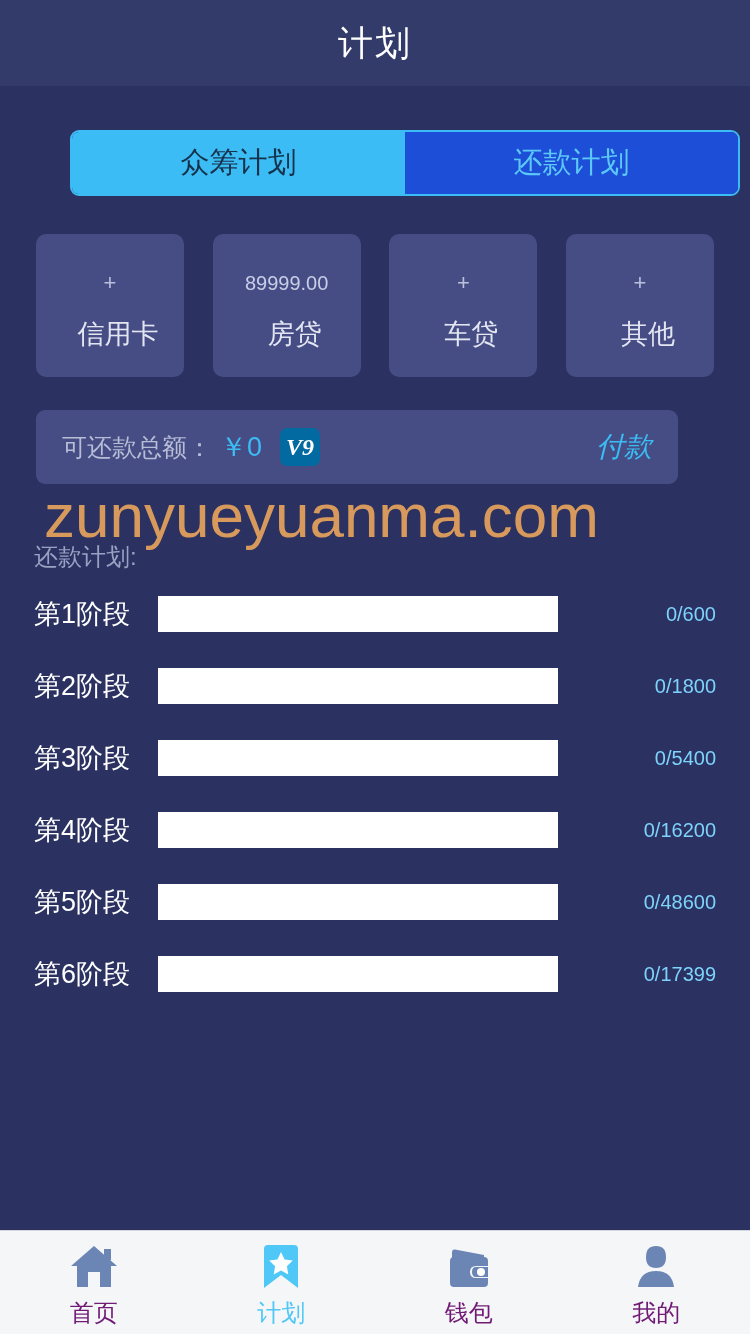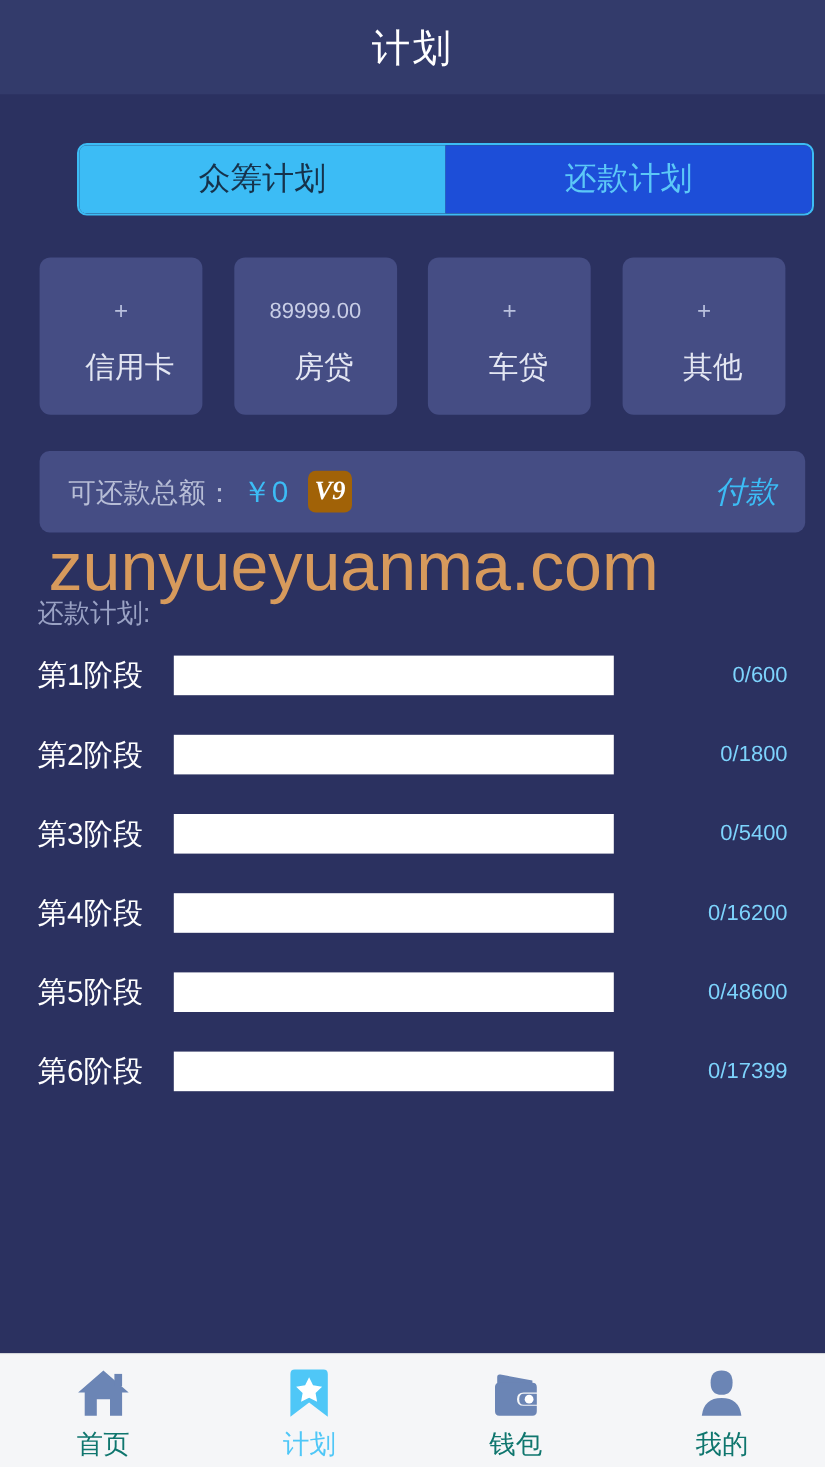--- a/index.html
+++ b/index.html
@@ -89,33 +89,33 @@
     text-align:center;
     color:#e3e6f2;
     font-size:27px;
     padding-left:16px;
   }
 
   
   #summary {
     position:absolute;
     left:36px; top:324px;
-    width:696px; height:74px;
+    width:642px; height:74px;
     background:#454d84;
     border-radius:9px;
     display:flex;
     align-items:center;
     padding:0 26px;
   }
   #summary .sum-label { color:#b7bdd6; font-size:25px; }
   #summary .sum-amount { color:#3cbcf5; font-size:27px; margin-left:8px; }
   #summary .vbadge {
     margin-left:18px;
     width:40px; height:38px;
-    background:#a16207;
+    background:#0369a1;
     border-radius:7px;
     display:flex;
     align-items:center;
     justify-content:center;
     color:#ffffff;
     font-family:"Liberation Serif","DejaVu Serif",serif;
     font-style:italic;
     font-weight:bold;
     font-size:24px;
   }
@@ -198,21 +198,21 @@
     flex-direction:column;
     align-items:center;
     justify-content:center;
     cursor:pointer;
     padding-top:4px;
   }
   .nav-icon { width:52px; height:52px; display:block; }
   .nav-label {
     margin-top:4px;
     font-size:24px;
-    color:#0f766e;
+    color:#701a75;
   }
   .nav-item.active .nav-label { color:#4fc7f7; }
 </style>
 </head>
 <body>
 
 <div id="header">
   <div class="title">计划</div>
 </div>
 

